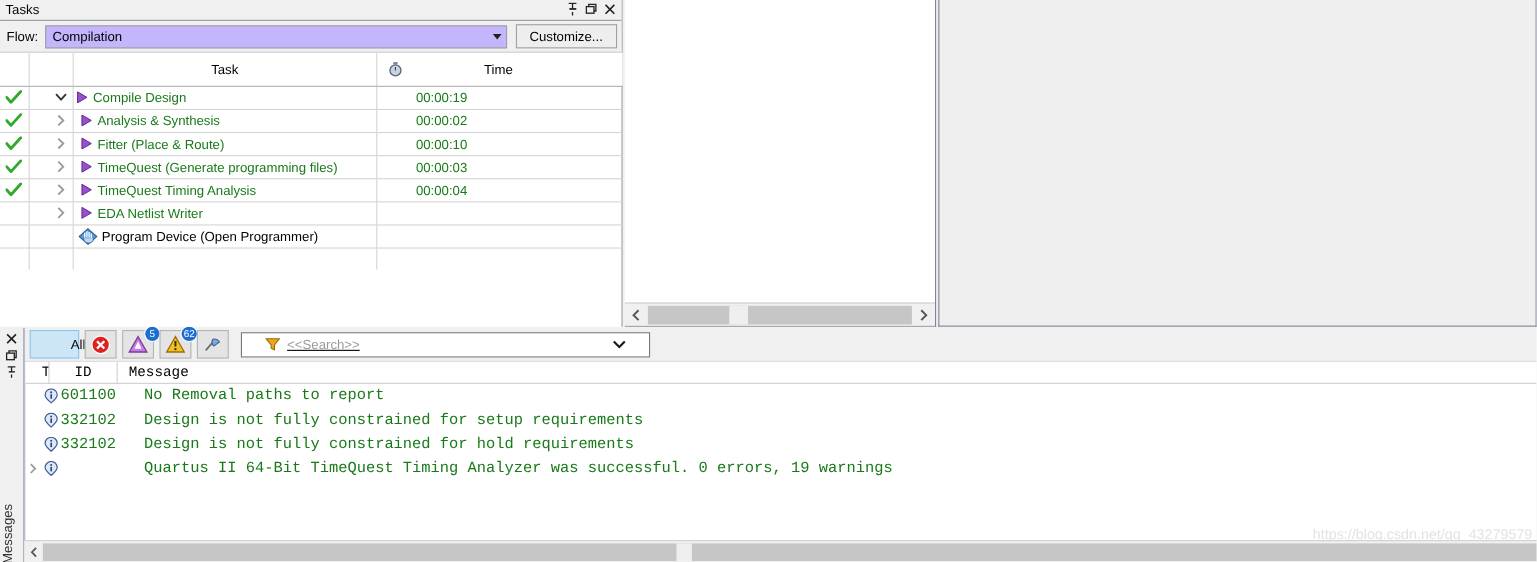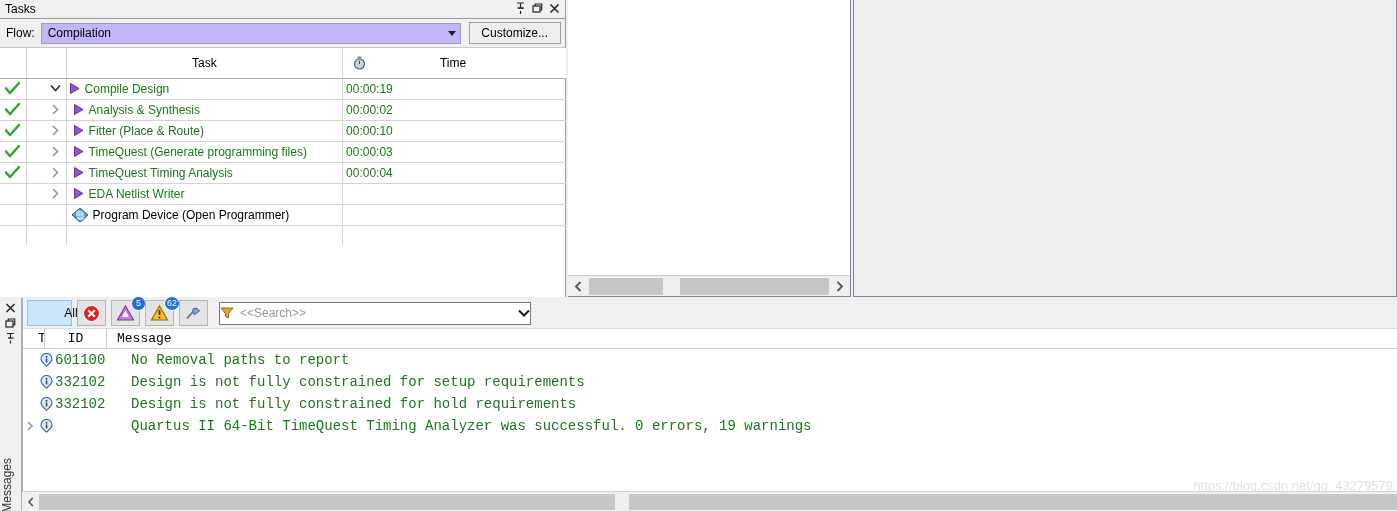--- a/index.html
+++ b/index.html
@@ -77,21 +77,21 @@
 
   .check { display: block; margin: 0 auto; width: 15px; height: 13px; }
   .cell-task { padding-left: 0; }
   .task-row-inner { display: flex; align-items: center; height: 20px; }
   .expander { width: 16px; display: flex; align-items: center; justify-content: center; }
   .chev-right { width: 9px; height: 11px; }
   .chev-down  { width: 11px; height: 9px; }
   .playarrow { width: 11px; height: 11px; margin-right: 5px; }
   .task-name { color: #1a7a1a; font-size: 12px; white-space: nowrap; }
   .task-name.dark { color: #000000; }
-  .time-val { color: #1a7a1a; font-size: 12px; padding-left: 3px; }
+  .time-val { color: #1a7a1a; font-size: 12px; padding-left: 3px; margin-left: 32px; }
   .indent-cell { border-right: 1px solid #d4d4d4; }
   .prog-icon { width: 18px; height: 16px; margin-right: 4px; margin-left: 2px; }
   .empty-fill td { height: 20px; border-right: 1px solid #d4d4d4; border-bottom: none; }
 
   
   .mid-panel {
     position: absolute; left: 568px; top: 0; width: 283px; height: 297px;
     background: #ffffff; border: 1px solid #7f8596; border-top: none; border-left: none;
   }
   .mid-scrollarea { position: absolute; left: 0; right: 0; bottom: 0; height: 21px;
@@ -137,22 +137,22 @@
     display: flex; align-items: center; justify-content: center; position: relative; margin-left: 2px;
   }
   .badge {
     position: absolute; top: -5px; right: -7px;
     min-width: 15px; height: 15px; border-radius: 50%;
     background: #1c6fd0; color: #fff; font-size: 9px;
     display: flex; align-items: center; justify-content: center;
     border: 1px solid #ffffff; padding: 0 2px; line-height: 1;
   }
   .search-box {
-    margin-left: 8px; width: 312px; height: 23px; background: #ffffff;
-    border: 1px solid #7a7a7a; display: flex; align-items: center; padding: 0 0;
+    margin-left: 8px; width: 372px; height: 23px; background: #ffffff;
+    border: 1px solid #7a7a7a; display: flex; align-items: center; padding: 0 21px; text-decoration: underline;
   }
   .funnel { width: 14px; height: 13px; margin-right: 6px; }
   .search-ph { flex: 1; color: #9a9a9a; font-size: 12px; }
   .search-chev { width: 12px; height: 8px; }
 
   
   .msg-table-wrap { position: relative; height: 160px; overflow: hidden; }
   .msg-head {
     display: flex; height: 20px; align-items: center;
     font-family: "Liberation Mono", monospace; font-size: 13px;

